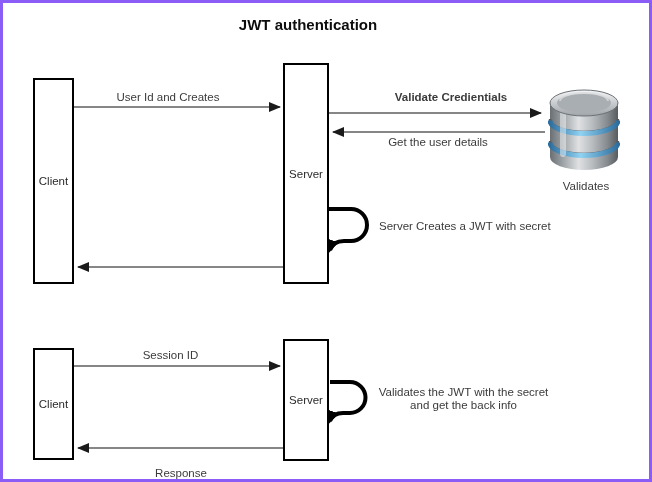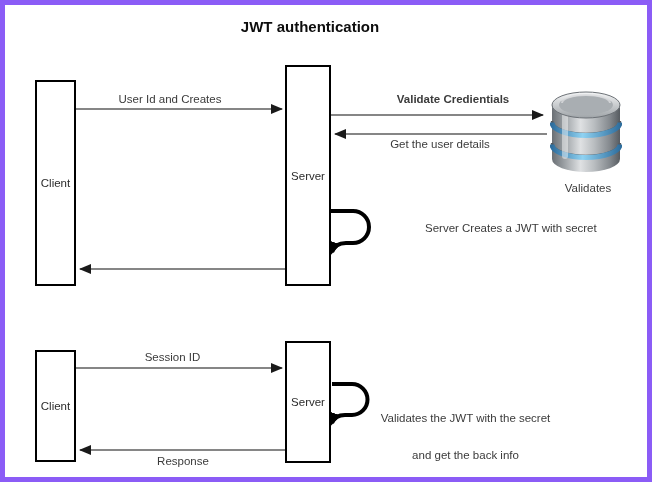--- a/index.html
+++ b/index.html
@@ -1,35 +1,35 @@
 <!DOCTYPE html>
 <html><head>
 <meta charset="utf-8">
 <style>
   html,body{margin:0;padding:0;background:#ffffff;}
   .canvas{
     position:relative;width:652px;height:482px;box-sizing:border-box;
-    border:5px solid #8b5cf6;background:#ffffff;overflow:hidden;
+    border:3px solid #8b5cf6;background:#ffffff;overflow:hidden;
     font-family:"Liberation Sans",sans-serif;
   }
   .title{
     position:absolute;top:13px;left:0;width:610px;text-align:center;
     font-size:15px;font-weight:bold;color:#0d0d0d;
   }
   .overlay{position:absolute;left:0;top:0;}
   .box{
     position:absolute;border:2px solid #000000;background:#ffffff;
     box-sizing:border-box;display:flex;align-items:center;justify-content:center;
     font-size:11.5px;color:#2b2b2b;
   }
   .lbl{
     position:absolute;font-size:11.5px;color:#3b3b3b;text-align:center;line-height:13px;
   }
-  .lbl.left{text-align:left;margin-left:44px;}
-  .dbl span{display:block;margin-top:24px;}
+  .lbl.left{text-align:left;}
+  .dbl span{display:block;}
 </style>
 </head>
 <body>
 
 <div class="canvas">
 
   <svg class="overlay" width="652" height="482" viewBox="0 0 652 482">
     <defs>
       <marker id="mArr" markerWidth="14" markerHeight="12" refX="11" refY="5" orient="auto" markerUnits="userSpaceOnUse">
         <path d="M0,0 L12,5 L0,10 Z" fill="#1a1a1a"></path>
@@ -99,15 +99,15 @@
   </div>
   <div class="box" style="left:280px;top:336px;width:46px;height:122px;">
     <span>Server</span>
   </div>
 
   <div class="lbl" style="left:75px;top:346px;width:185px;">Session ID</div>
   <div class="lbl dbl" style="left:368px;top:383px;width:185px;">
     <span>Validates the JWT with the secret</span>
     <span>and get the back info</span>
   </div>
-  <div class="lbl" style="left:88px;top:450px;width:180px;">Response</div>
+  <div class="lbl" style="left:88px;top:464px;width:180px;">Response</div>
 
 </div>
 
 </body></html>

